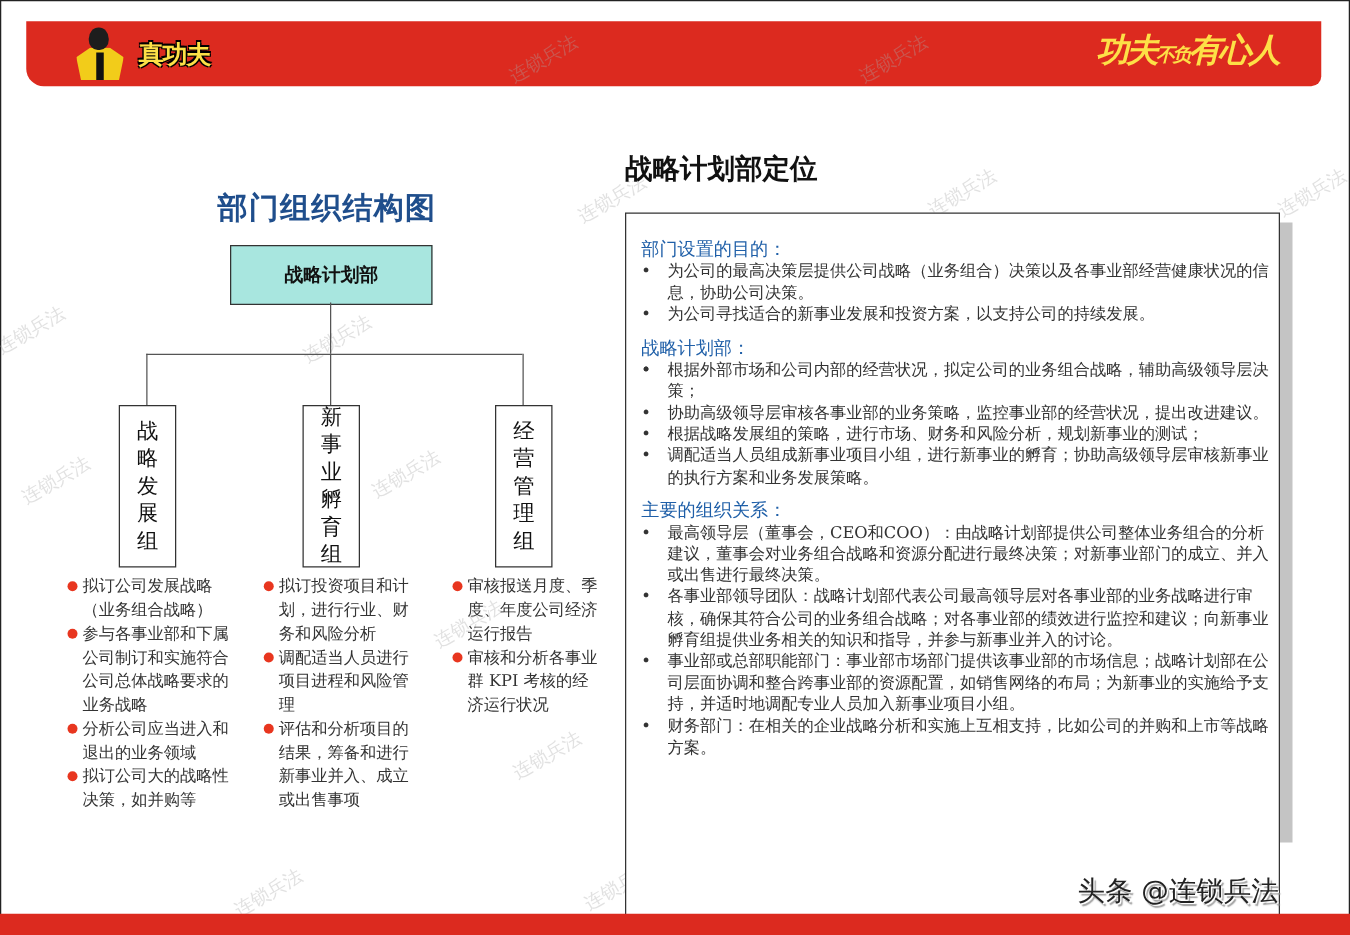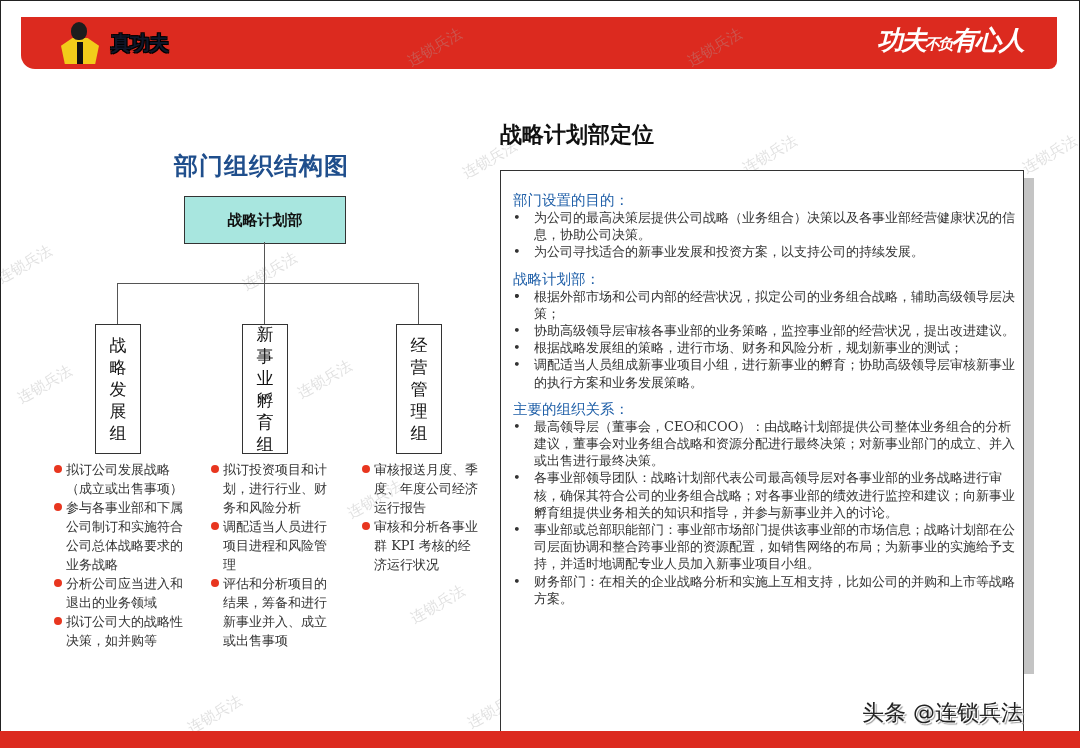--- a/index.html
+++ b/index.html
@@ -5,22 +5,22 @@
   html,body{margin:0;padding:0;}
   body{width:1080px;height:748px;position:relative;overflow:hidden;background:#fff;font-family:"DejaVu Serif","Liberation Serif",serif;color:#222;}
   .frame{position:absolute;left:0;top:0;width:1078px;height:746px;border:1px solid #222;}
   .top-bar{position:absolute;left:21px;top:17px;width:1036px;height:52px;background:#dc2a1f;border-radius:0 0 10px 10px;}
   .top-bar{border-radius:0 0 8px 14px;}
   .logo{position:absolute;left:30px;top:2px;height:48px;display:flex;align-items:center;}
   .logo-figure{width:58px;height:46px;position:relative;}
   .logo-figure .head{position:absolute;left:20px;top:2px;width:16px;height:18px;background:#1d1d1d;border-radius:50% 50% 45% 45%;}
   .logo-figure .body{position:absolute;left:10px;top:18px;width:38px;height:26px;background:#f2cc1a;clip-path:polygon(0 30%,30% 0,70% 0,100% 30%,90% 100%,10% 100%);}
   .logo-figure .stripe{position:absolute;left:26px;top:22px;width:6px;height:22px;background:#111;}
-  .logo-text{font-family:"DejaVu Sans","Liberation Sans",sans-serif;font-weight:bold;font-size:20px;color:#0f172a;text-shadow:1px 1px 0 #000,-1px -1px 0 #000,1px -1px 0 #000,-1px 1px 0 #000;margin-left:2px;letter-spacing:-1px;}
-  .slogan{position:absolute;right:34px;top:6px;font-family:"DejaVu Sans","Liberation Sans",sans-serif;font-weight:bold;color:#ffffff;font-size:26px;font-style:italic;letter-spacing:-2px;}
+  .logo-text{font-family:"DejaVu Sans","Liberation Sans",sans-serif;font-weight:bold;font-size:20px;color:#fde047;text-shadow:1px 1px 0 #000,-1px -1px 0 #000,1px -1px 0 #000,-1px 1px 0 #000;margin-left:2px;letter-spacing:-1px;}
+  .slogan{position:absolute;right:34px;top:6px;font-family:"DejaVu Sans","Liberation Sans",sans-serif;font-weight:bold;color:#fde047;font-size:26px;font-style:italic;letter-spacing:-2px;}
   .slogan .sm{font-size:15px;}
   .bottom-bar{position:absolute;left:0;top:731px;width:1080px;height:17px;background:#dc2a1f;}
   .watermark{position:absolute;font-family:"DejaVu Sans","Liberation Sans",sans-serif;font-size:15px;color:rgba(170,170,170,0.35);transform:rotate(-30deg);white-space:nowrap;pointer-events:none;}
   .org-title{position:absolute;left:174px;top:150px;font-family:"DejaVu Sans","Liberation Sans",sans-serif;font-weight:bold;font-size:24px;color:#1f4e8c;letter-spacing:1px;text-align:center;}
   .root-box{position:absolute;left:184px;top:196px;width:160px;height:46px;background:#a8e6df;border:1px solid #333;display:flex;align-items:center;justify-content:center;font-family:"DejaVu Sans","Liberation Sans",sans-serif;font-weight:bold;font-size:15px;color:#111;}
   .line{position:absolute;background:#555;}
   .child-box{position:absolute;top:324px;width:44px;height:128px;border:1px solid #333;background:#fff;display:flex;flex-direction:column;align-items:center;justify-content:center;font-size:17px;line-height:22px;color:#111;}
   .bullets-col{position:absolute;top:460px;font-size:13px;line-height:19px;color:#333;}
   .bullets-col .item{position:relative;padding-left:12px;}
   .bullets-col .dot{position:absolute;left:0;top:5px;width:8px;height:8px;background:#e8361f;border-radius:50%;}
@@ -94,21 +94,21 @@
 </div>
 <div class="child-box" style="left:396px;">
   <span>经</span>
   <span>营</span>
   <span>管</span>
   <span>理</span>
   <span>组</span>
 </div>
 
 <div class="bullets-col" style="left:54px;width:130px;">
-  <div class="item"><span class="dot"></span><span>拟订公司发展战略（成立或出售事项）</span></div>
+  <div class="item"><span class="dot"></span><span>拟订公司发展战略（业务组合战略）</span></div>
   <div class="item"><span class="dot"></span><span>参与各事业部和下属公司制订和实施符合公司总体战略要求的业务战略</span></div>
   <div class="item"><span class="dot"></span><span>分析公司应当进入和退出的业务领域</span></div>
   <div class="item"><span class="dot"></span><span>拟订公司大的战略性决策，如并购等</span></div>
 </div>
 <div class="bullets-col" style="left:211px;width:118px;">
   <div class="item"><span class="dot"></span><span>拟订投资项目和计划，进行行业、财务和风险分析</span></div>
   <div class="item"><span class="dot"></span><span>调配适当人员进行项目进程和风险管理</span></div>
   <div class="item"><span class="dot"></span><span>评估和分析项目的结果，筹备和进行新事业并入、成立或出售事项</span></div>
 </div>
 <div class="bullets-col" style="left:362px;width:118px;">

